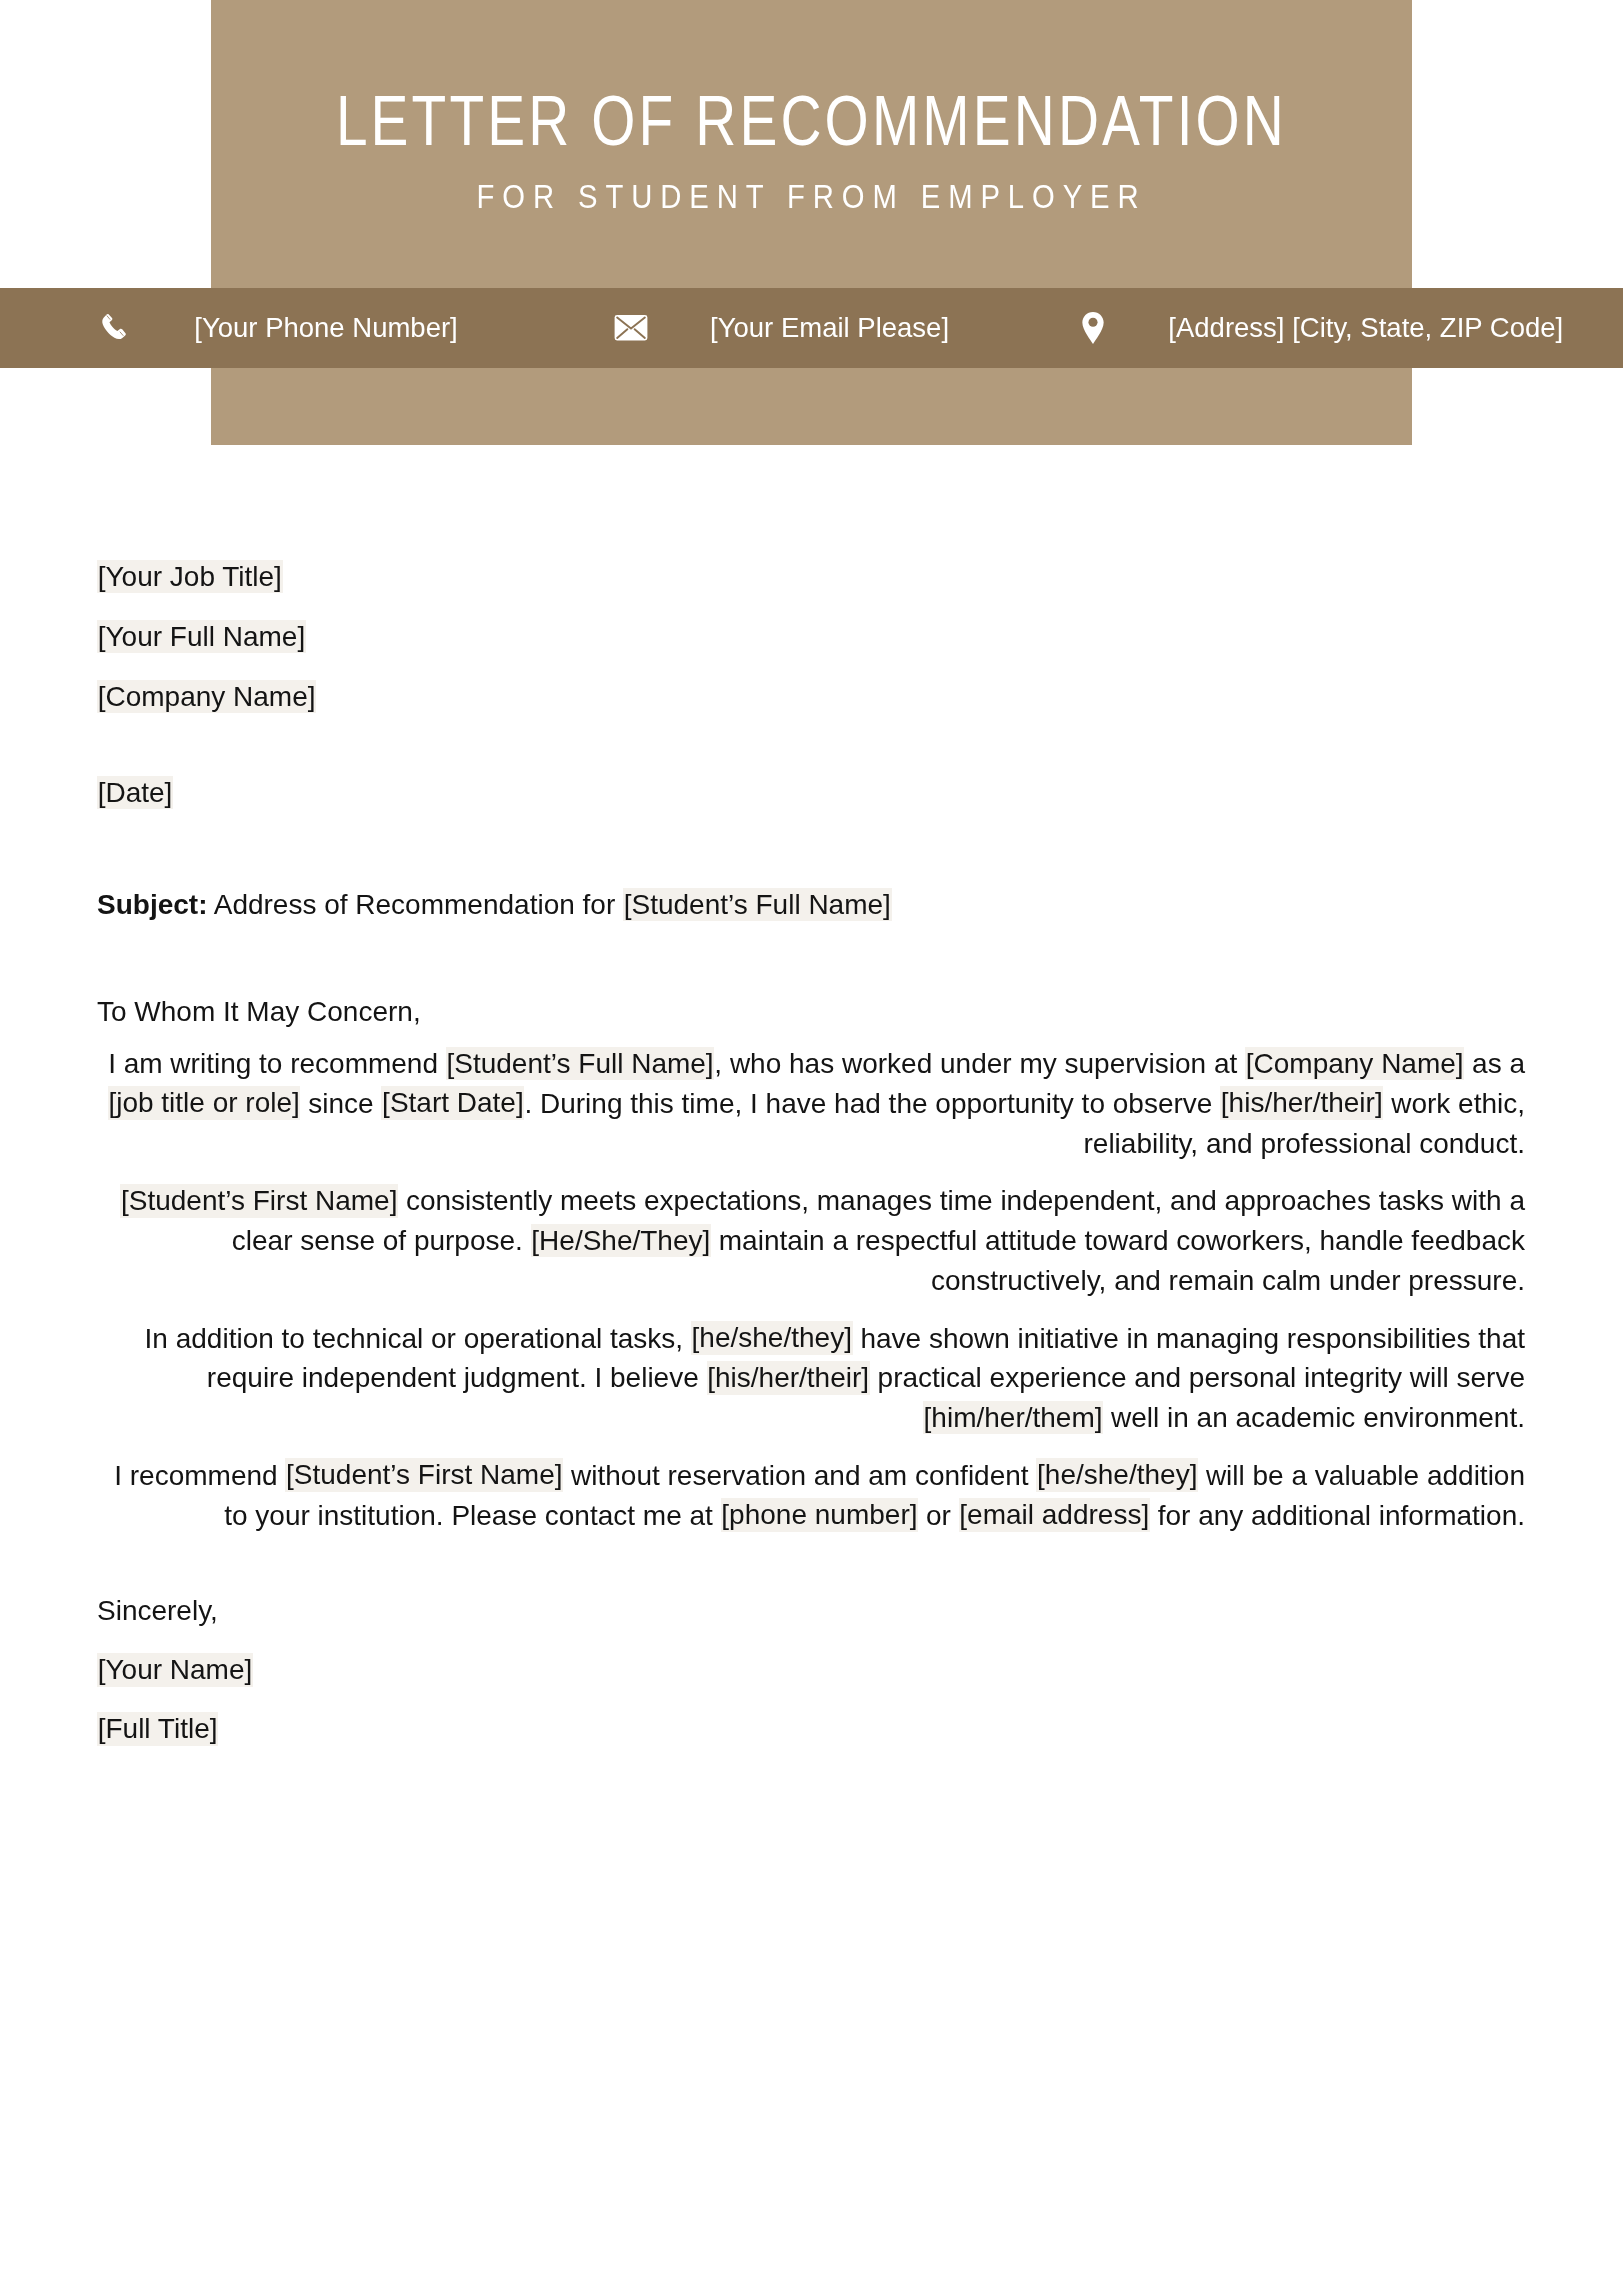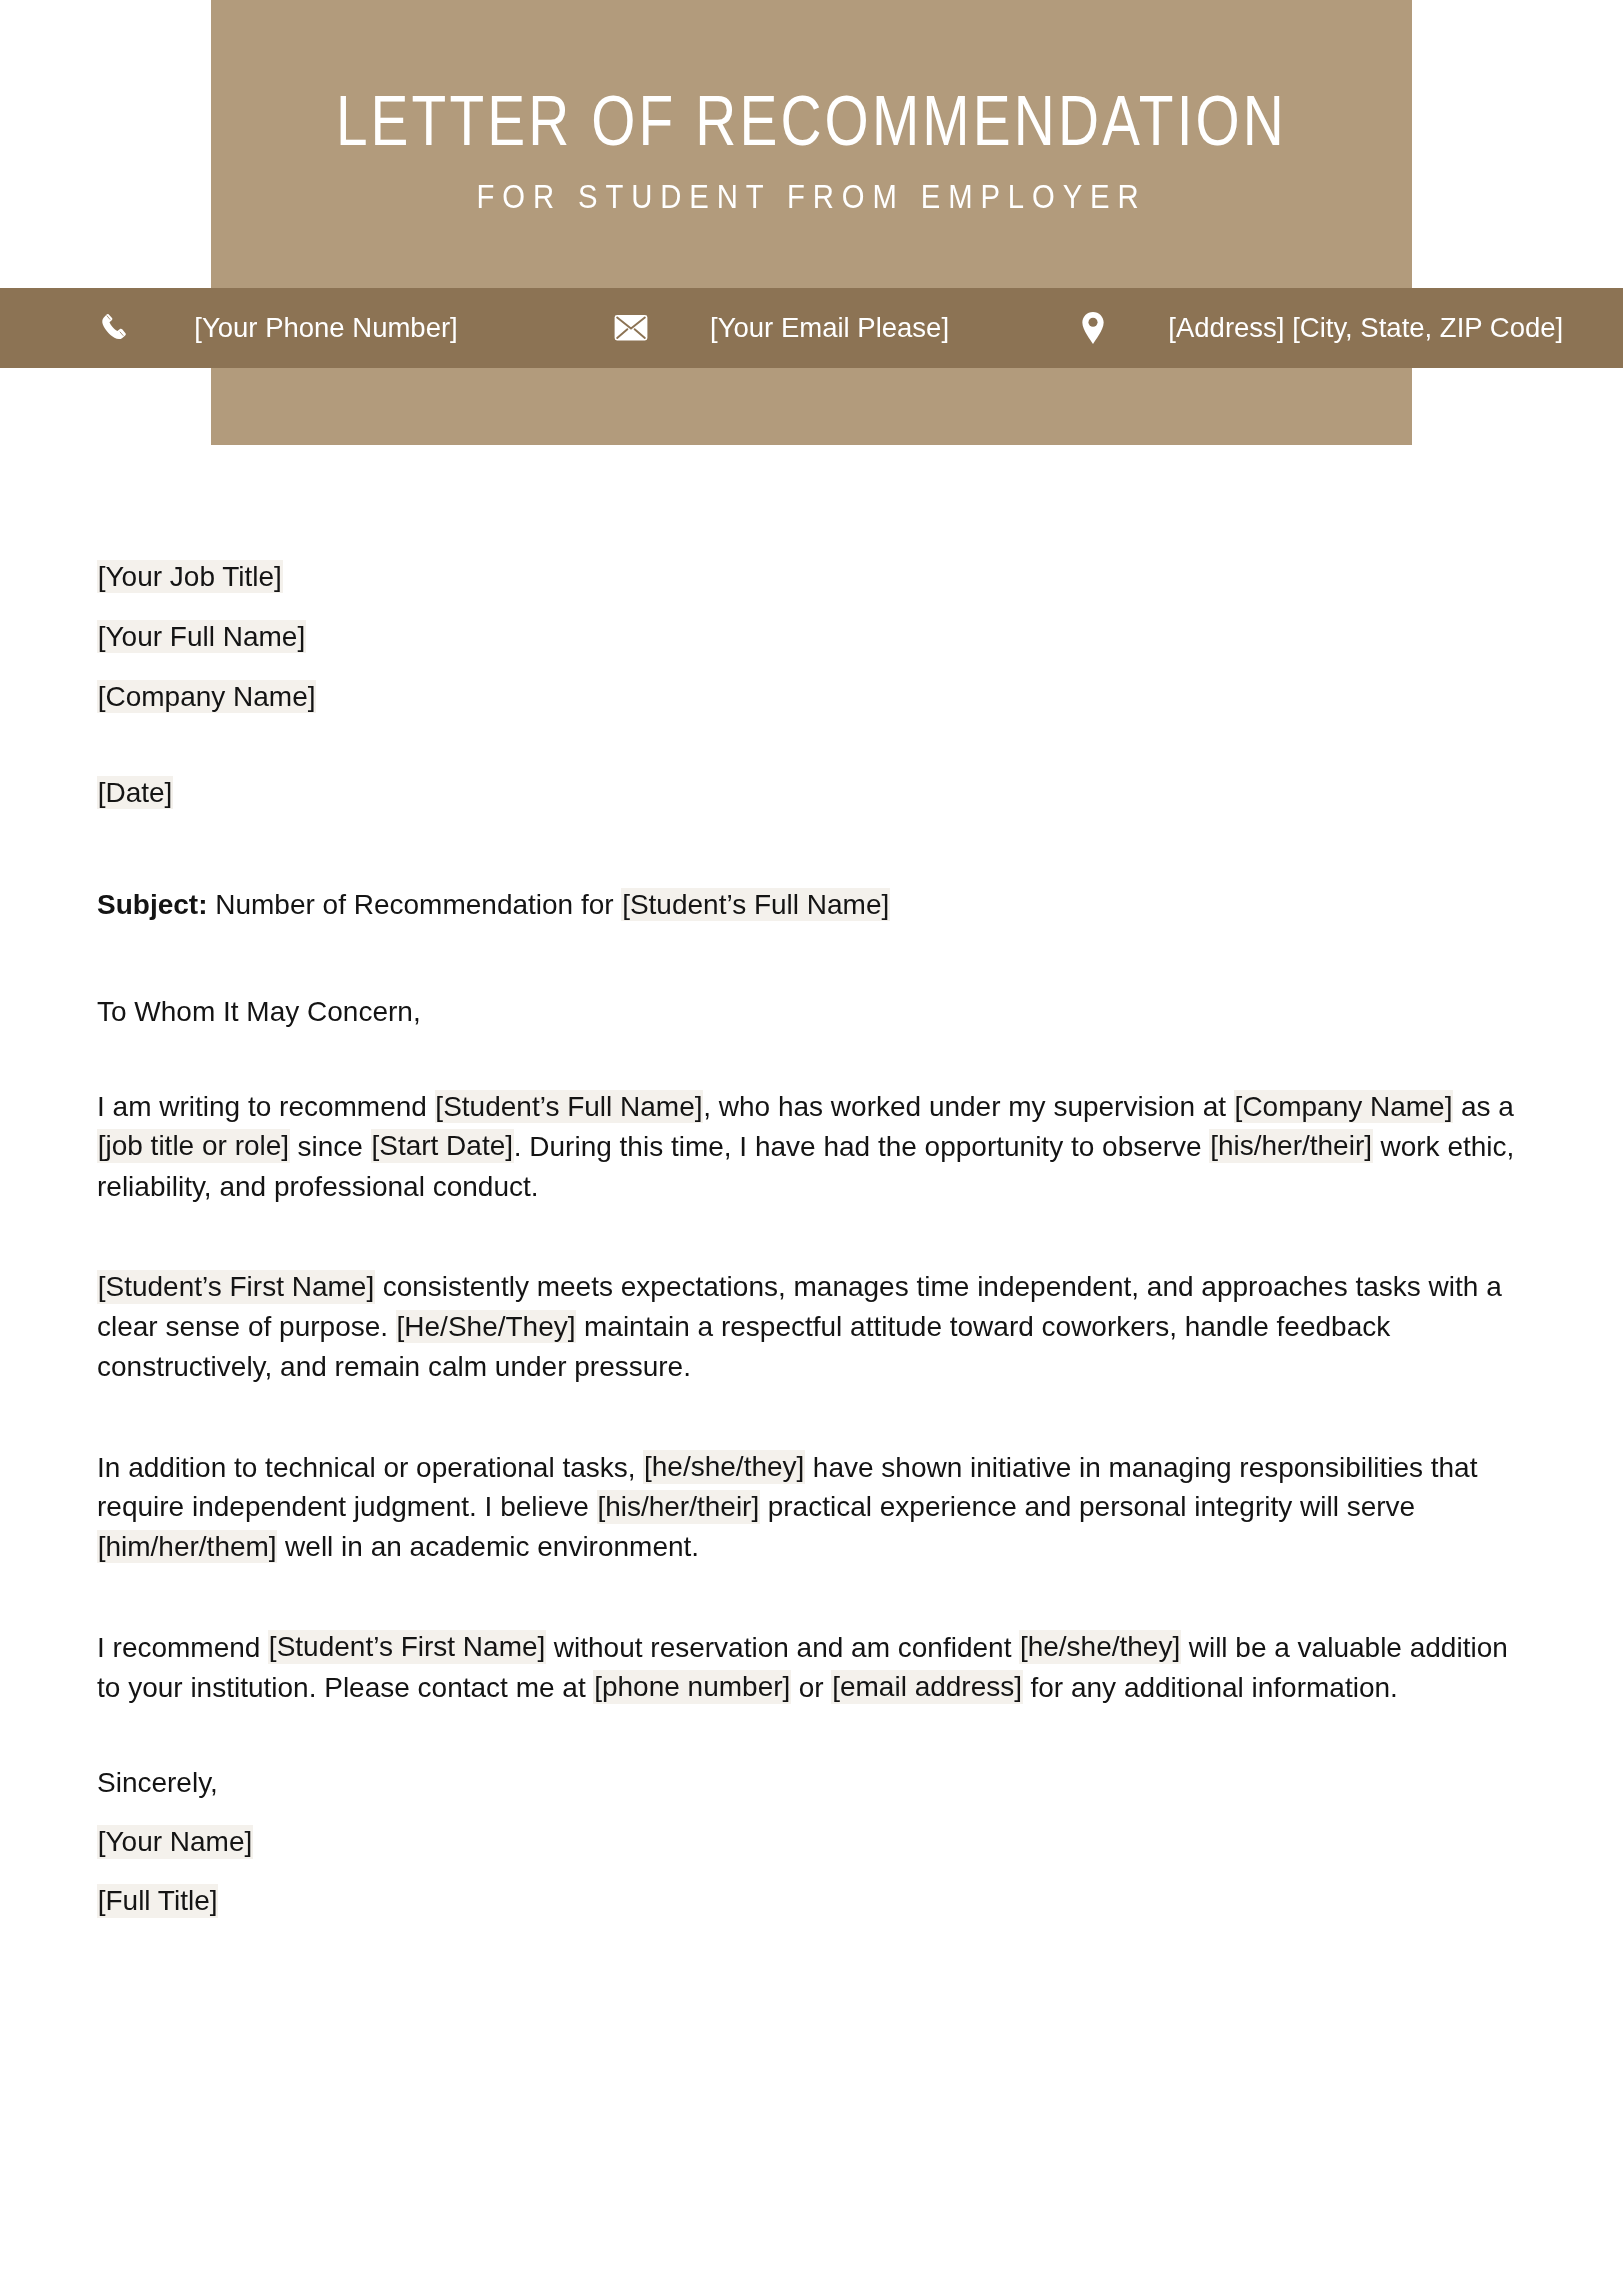--- a/index.html
+++ b/index.html
@@ -127,22 +127,22 @@
     line-height: 1.0;
     margin-top: 84px;
   }
   .subject-label { font-weight: bold; }
   .salutation {
     line-height: 1.0;
     margin-top: 79px;
   }
   .para {
     line-height: 1.42;
-    margin-top: 61px;
-    text-align: left;
+    margin-top: 18px;
+    text-align: right;
   }
   .closing {
     line-height: 1.0;
     margin-top: 62px;
   }
   .sig-line {
     line-height: 1.0;
     margin-top: 31px;
   }
 
@@ -204,21 +204,21 @@
   </div>
 
   <div class="letter-body">
 
     <div class="sender-line"><span class="ph">[Your Job Title]</span></div>
     <div class="sender-line"><span class="ph">[Your Full Name]</span></div>
     <div class="sender-line"><span class="ph">[Company Name]</span></div>
 
     <div class="date-line"><span class="ph">[Date]</span></div>
 
-    <div class="subject-line"><span class="subject-label">Subject:</span><span> Number of Recommendation for </span><span class="ph">[Student’s Full Name]</span></div>
+    <div class="subject-line"><span class="subject-label">Subject:</span><span> Address of Recommendation for </span><span class="ph">[Student’s Full Name]</span></div>
 
     <div class="salutation">To Whom It May Concern,</div>
 
     <div class="para"><span>I am writing to recommend </span><span class="ph">[Student’s Full Name]</span><span>, who has worked under my supervision at </span><span class="ph">[Company Name]</span><span> as a </span><span class="ph">[job title or role]</span><span> since </span><span class="ph">[Start Date]</span><span>. During this time, I have had the opportunity to observe </span><span class="ph">[his/her/their]</span><span> work ethic, reliability, and professional conduct.</span></div>
 
     <div class="para"><span class="ph">[Student’s First Name]</span><span> consistently meets expectations, manages time independent, and approaches tasks with a clear sense of purpose. </span><span class="ph">[He/She/They]</span><span> maintain a respectful attitude toward coworkers, handle feedback constructively, and remain calm under pressure.</span></div>
 
     <div class="para"><span>In addition to technical or operational tasks, </span><span class="ph">[he/she/they]</span><span> have shown initiative in managing responsibilities that require independent judgment. I believe </span><span class="ph">[his/her/their]</span><span> practical experience and personal integrity will serve </span><span class="ph">[him/her/them]</span><span> well in an academic environment.</span></div>
 
     <div class="para"><span>I recommend </span><span class="ph">[Student’s First Name]</span><span> without reservation and am confident </span><span class="ph">[he/she/they]</span><span> will be a valuable addition to your institution. Please contact me at </span><span class="ph">[phone number]</span><span> or </span><span class="ph">[email address]</span><span> for any additional information.</span></div>

